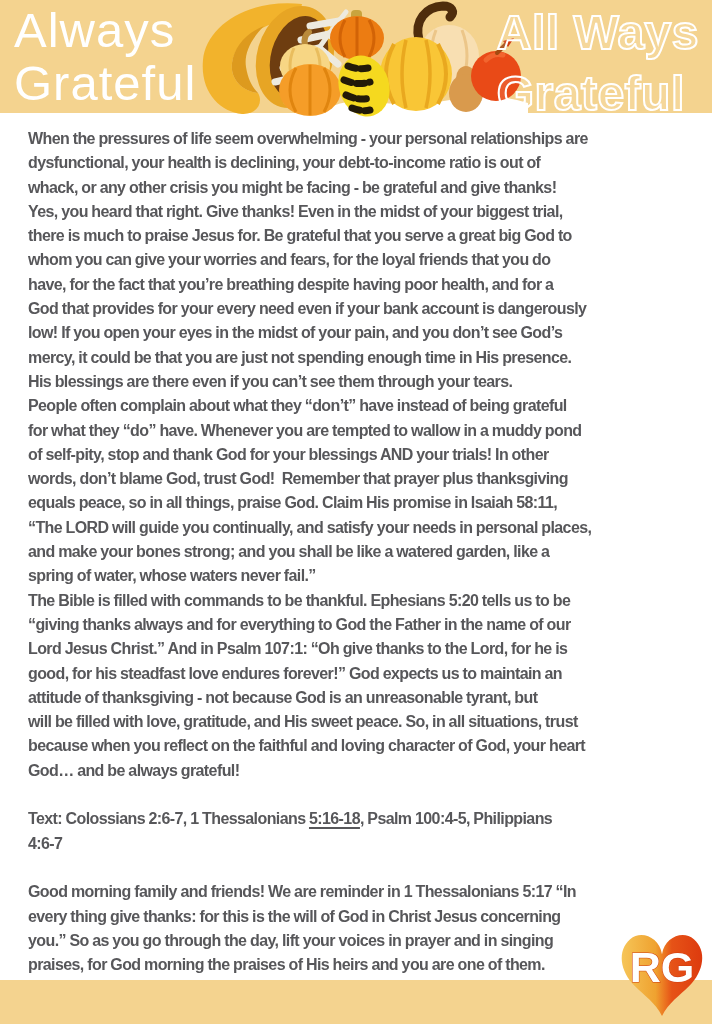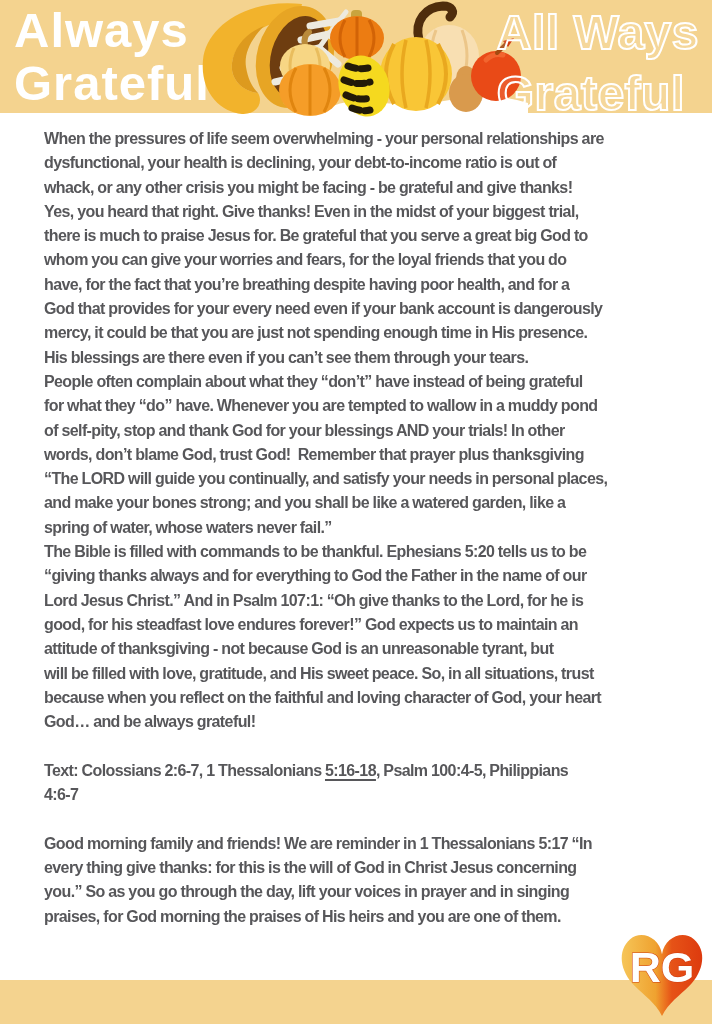--- a/index.html
+++ b/index.html
@@ -8,34 +8,34 @@
     background:#ffffff;overflow:hidden;
     font-family:"Liberation Sans",sans-serif;
   }
   
   .band{
     position:absolute;top:0;left:0;width:712px;height:113px;
     background:#f4d38f;
   }
   .title-left{
     position:absolute;left:14px;top:4px;
-    font-weight:700;font-size:49px;line-height:53px;letter-spacing:1px;
+    font-weight:400;font-size:49px;line-height:53px;letter-spacing:1px;
     color:#ffffff;white-space:nowrap;
   }
   .title-right{
     position:absolute;right:13px;top:2px;
     font-weight:700;font-size:48px;line-height:61px;letter-spacing:0.5px;
     color:rgba(255,255,255,0.10);
     -webkit-text-stroke:2px #ffffff;
     white-space:nowrap;
   }
   .cornucopia{position:absolute;left:198px;top:0;width:330px;height:118px;}
   
   .body-text{
-    position:absolute;left:44px;top:127px;width:634px;
+    position:absolute;left:28px;top:127px;width:634px;
     font-weight:700;font-size:16px;line-height:24.3px;
     letter-spacing:-0.6px;word-spacing:-0.3px;
     color:#57575a;
   }
   .line{height:24.3px;white-space:nowrap;}
   .u{text-decoration:underline;text-underline-offset:3px;text-decoration-thickness:1.5px;text-align:center;}
   
   .band-footer{
     position:absolute;left:0;bottom:0;width:712px;height:44px;
     background:#f4d38f;
@@ -129,26 +129,28 @@
 
   <main class="body-text">
     <div class="line">When the pressures of life seem overwhelming - your personal relationships are</div>
     <div class="line">dysfunctional, your health is declining, your debt-to-income ratio is out of</div>
     <div class="line">whack, or any other crisis you might be facing - be grateful and give thanks!</div>
     <div class="line">Yes, you heard that right. Give thanks! Even in the midst of your biggest trial,</div>
     <div class="line">there is much to praise Jesus for. Be grateful that you serve a great big God to</div>
     <div class="line">whom you can give your worries and fears, for the loyal friends that you do</div>
     <div class="line">have, for the fact that you’re breathing despite having poor health, and for a</div>
     <div class="line">God that provides for your every need even if your bank account is dangerously</div>
+    <div class="line">low! If you open your eyes in the midst of your pain, and you don’t see God’s</div>
     <div class="line">mercy, it could be that you are just not spending enough time in His presence.</div>
     <div class="line">His blessings are there even if you can’t see them through your tears.</div>
     <div class="line">People often complain about what they “don’t” have instead of being grateful</div>
     <div class="line">for what they “do” have. Whenever you are tempted to wallow in a muddy pond</div>
     <div class="line">of self-pity, stop and thank God for your blessings AND your trials! In other</div>
     <div class="line">words, don’t blame God, trust God!&nbsp; Remember that prayer plus thanksgiving</div>
+    <div class="line">equals peace, so in all things, praise God. Claim His promise in Isaiah 58:11,</div>
     <div class="line">“The LORD will guide you continually, and satisfy your needs in personal places,</div>
     <div class="line">and make your bones strong; and you shall be like a watered garden, like a</div>
     <div class="line">spring of water, whose waters never fail.”</div>
     <div class="line">The Bible is filled with commands to be thankful. Ephesians 5:20 tells us to be</div>
     <div class="line">“giving thanks always and for everything to God the Father in the name of our</div>
     <div class="line">Lord Jesus Christ.” And in Psalm 107:1: “Oh give thanks to the Lord, for he is</div>
     <div class="line">good, for his steadfast love endures forever!” God expects us to maintain an</div>
     <div class="line">attitude of thanksgiving - not because God is an unreasonable tyrant, but</div>
     <div class="line">will be filled with love, gratitude, and His sweet peace. So, in all situations, trust</div>
     <div class="line">because when you reflect on the faithful and loving character of God, your heart</div>

